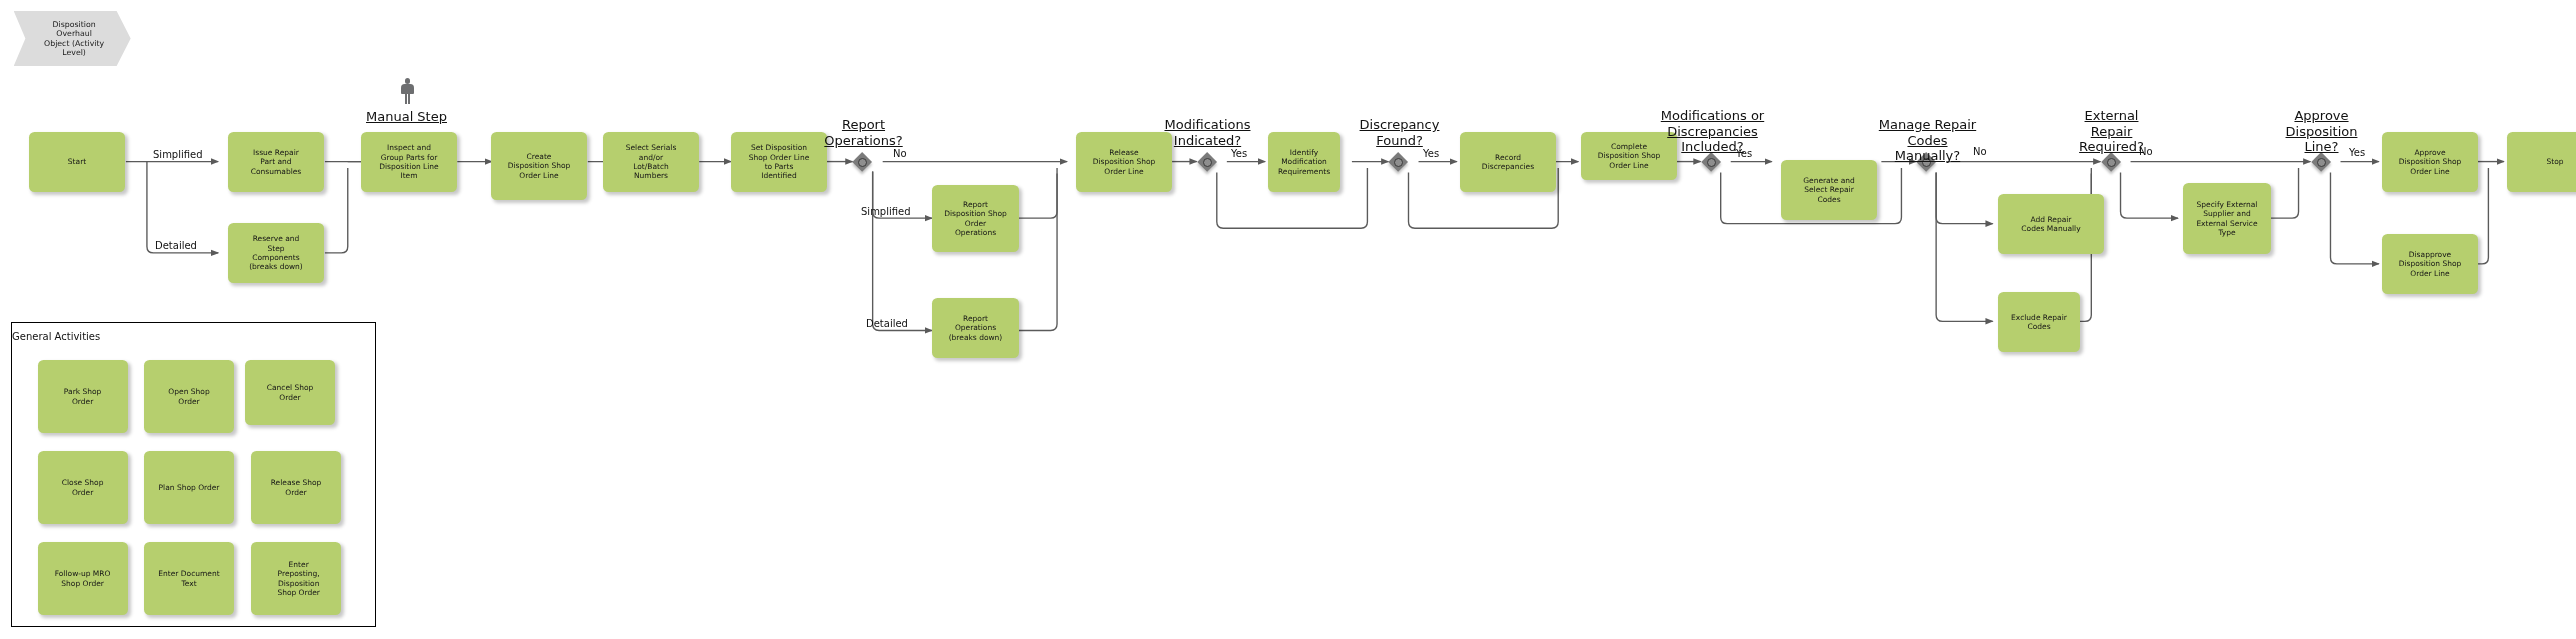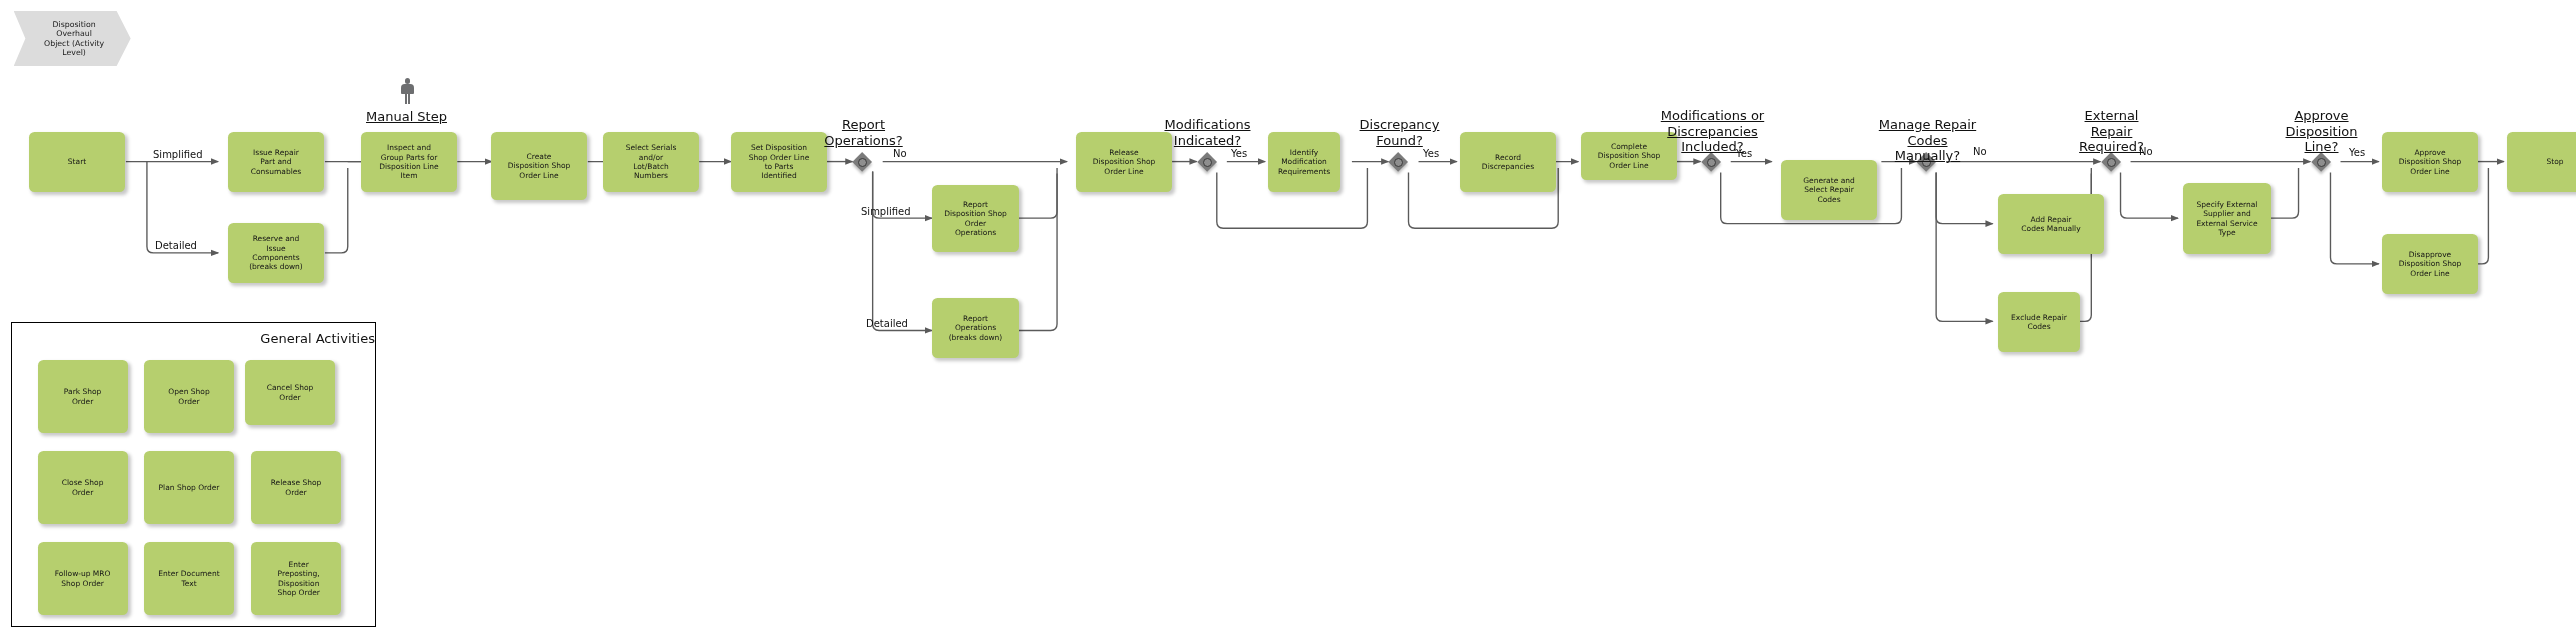--- a/index.html
+++ b/index.html
@@ -45,21 +45,21 @@
   .actor .head{position:absolute;left:5.5px;top:0;width:5.5px;height:5.5px;border-radius:50%;background:#6d6e70;}
   .actor .body{position:absolute;left:1.8px;top:6.4px;width:12.8px;height:10px;background:#6d6e70;
        border-radius:3.7px 3.7px 0.9px 0.9px;}
   .actor .lleg{position:absolute;left:5.5px;top:15.5px;width:2.4px;height:10px;background:#6d6e70;}
   .actor .rleg{position:absolute;left:9px;top:15.5px;width:2.4px;height:10px;background:#6d6e70;}
   .actor .shadow{position:absolute;left:2.7px;top:1.8px;width:16.4px;height:25.6px;
        background:rgba(0,0,0,0.12);filter:blur(0.9px);z-index:-1;border-radius:4.6px;}
 
   
   .legend{position:absolute;border:1.3px solid #000;background:#fff;box-sizing:border-box;}
-  .legend-title{position:absolute;width:100%;text-align:right;font-size:13px;color:#111;top:8.2px;}
+  .legend-title{position:absolute;width:100%;text-align:left;font-size:10px;color:#111;top:8.2px;}
 </style>
 </head>
 <body>
 
 <div id="canvas">
 
   <svg class="wires" viewBox="0 0 2820 700">
     <defs>
       <marker id="ah" markerWidth="9" markerHeight="8" refX="8" refY="4" orient="auto" markerUnits="userSpaceOnUse">
         <path d="M0,0.4 L9,4 L0,7.6 Z" fill="#5a5a5a"></path>
@@ -160,21 +160,21 @@
   </div>
   <div class="glabel" style="left:361px;top:109px;width:91px;">Manual Step</div>
 
   <div class="task" style="left:29px;top:132px;width:96px;height:60px;">Start</div>
 
   <div class="task" style="left:228px;top:132px;width:96px;height:60px;">Issue Repair
 Part and
 Consumables</div>
 
   <div class="task" style="left:228px;top:223px;width:96px;height:60px;">Reserve and
-Issue
+Step
 Components
 (breaks down)</div>
 
   <div class="task" style="left:361px;top:132px;width:96px;height:60px;">Inspect and
 Group Parts for
 Disposition Line
 Item</div>
 
   <div class="task" style="left:491px;top:132px;width:96px;height:68px;">Create
 Disposition Shop

